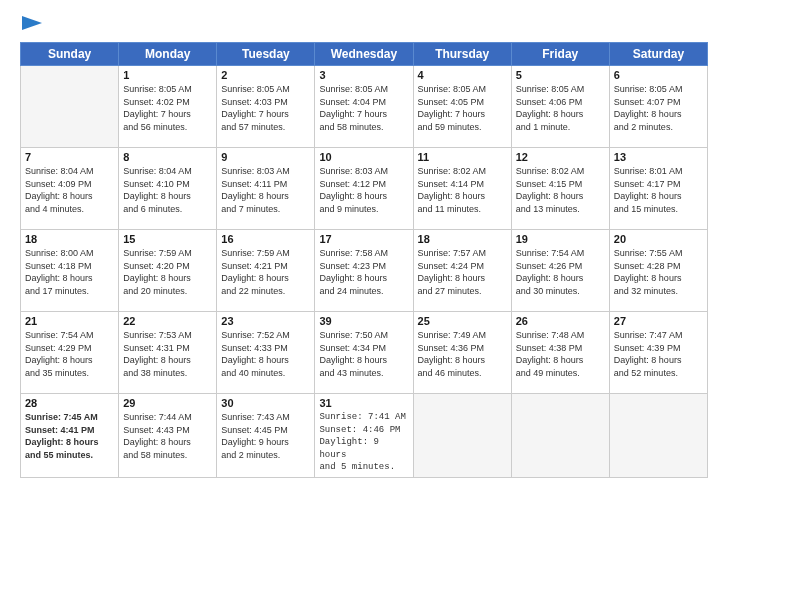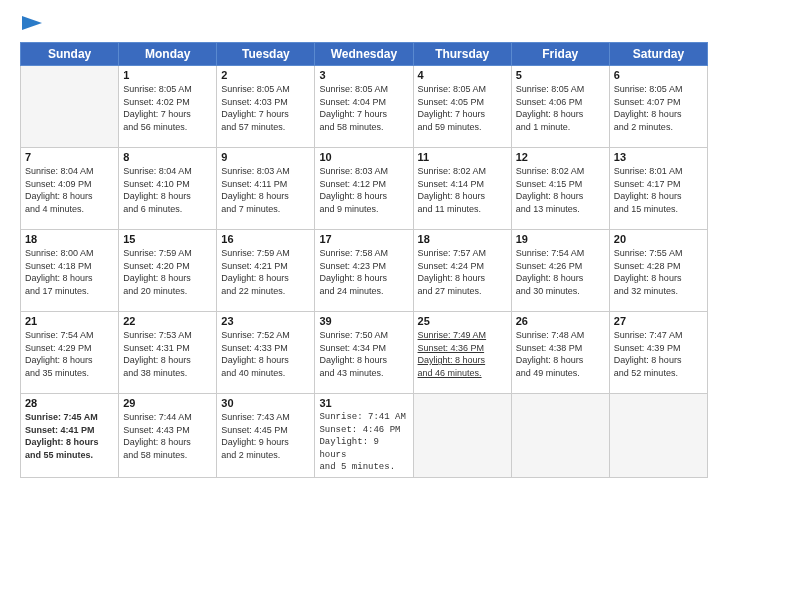--- a/index.html
+++ b/index.html
@@ -298,21 +298,21 @@
           </td>
           <td>
             <div class="day-num">39</div>
             <div class="cell-content" style="white-space: pre-line;">Sunrise: 7:50 AM
 Sunset: 4:34 PM
 Daylight: 8 hours
 and 43 minutes.</div>
           </td>
           <td>
             <div class="day-num">25</div>
-            <div class="cell-content" style="white-space: pre-line; text-decoration: underline;">Sunrise: 7:49 AM
+            <div class="cell-content" style="white-space: pre-line;">Sunrise: 7:49 AM
 Sunset: 4:36 PM
 Daylight: 8 hours
 and 46 minutes.</div>
           </td>
           <td>
             <div class="day-num">26</div>
             <div class="cell-content" style="white-space: pre-line;">Sunrise: 7:48 AM
 Sunset: 4:38 PM
 Daylight: 8 hours
 and 49 minutes.</div>

